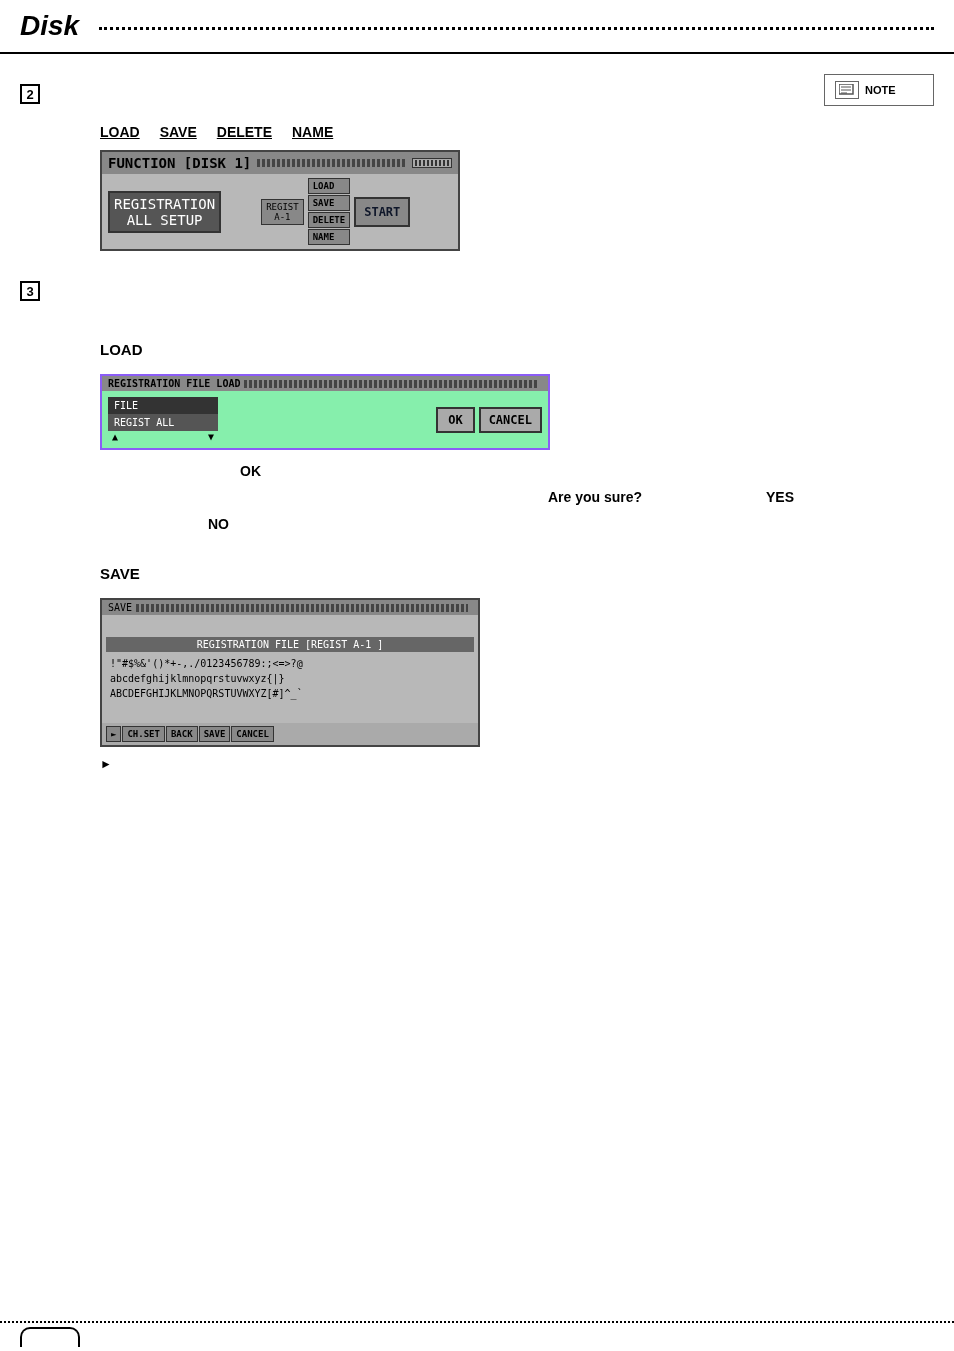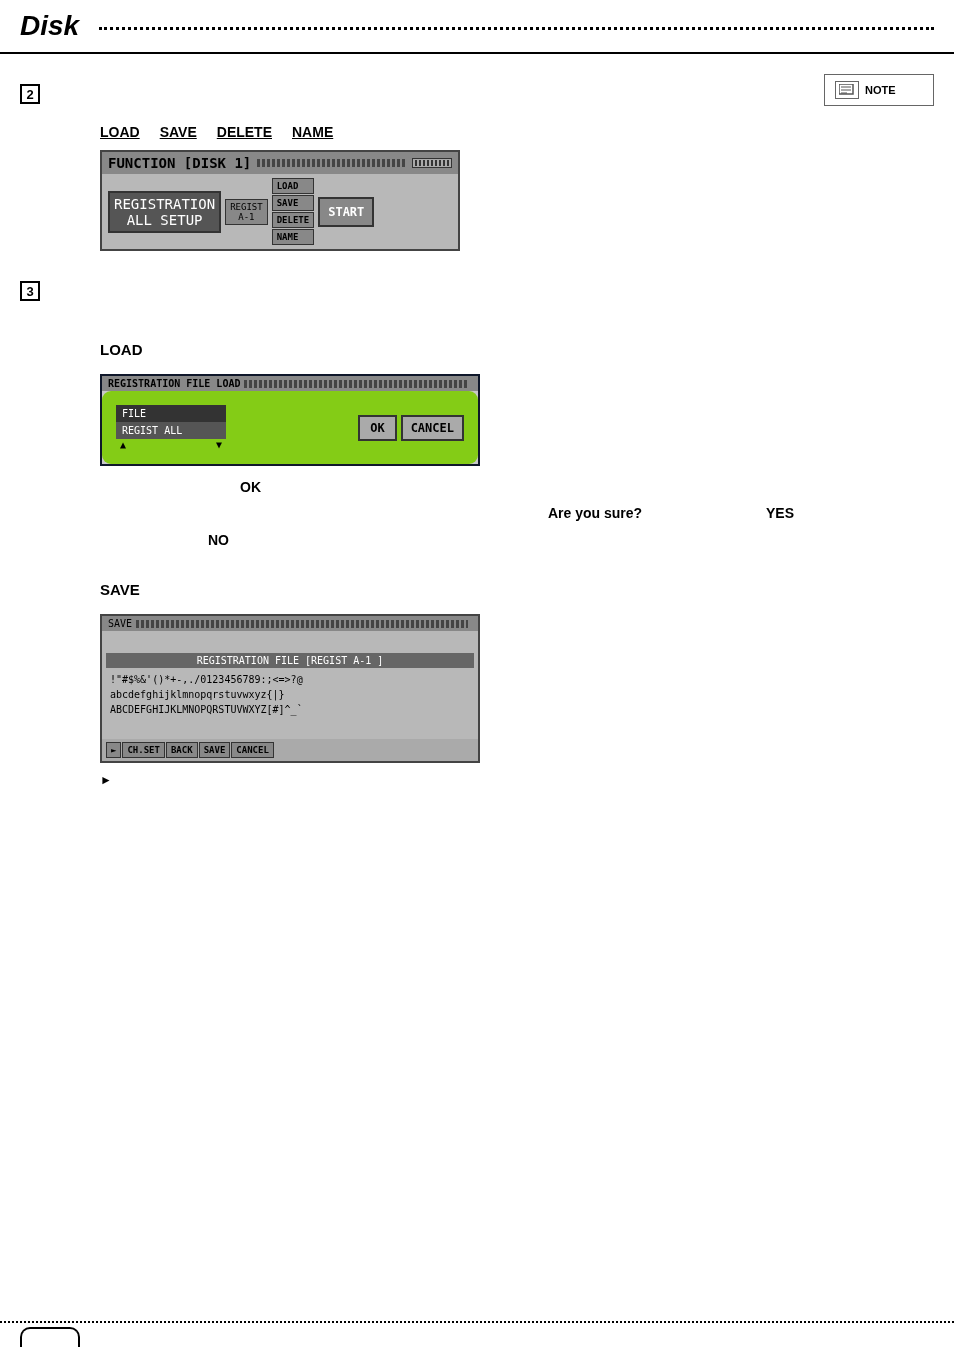--- a/index.html
+++ b/index.html
@@ -142,21 +142,21 @@
 
     .btn-group-vertical {
       display: flex;
       flex-direction: column;
       gap: 1px;
     }
 
     .start-btn {
       background: #888;
       border: 2px solid #333;
-      color: #ffffff;
+      color: #0f172a;
       font-size: 12px;
       font-family: monospace;
       font-weight: bold;
       padding: 6px 8px;
     }
 
     
     .nav-tabs {
       display: flex;
       gap: 20px;
@@ -165,44 +165,43 @@
       font-size: 14px;
     }
 
     .nav-tab {
       cursor: pointer;
       text-decoration: underline;
     }
 
     
     .regist-screen {
-      border: 2px solid #0f172a;
+      border: 2px solid #8b5cf6;
       background: #c8c8c8;
       margin: 10px 0 10px 80px;
-      width: 380px;
+      width: 450px;
       font-family: monospace;
       font-size: 11px;
     }
 
     .regist-screen-header {
       background: #888;
       padding: 2px 6px;
       display: flex;
       align-items: center;
       justify-content: space-between;
       font-size: 10px;
     }
 
     .regist-screen-body {
-      background: #84cc16;
-      padding: 14px;
+      background: #86efac;
+      padding: 6px;
       display: flex;
       align-items: center;
       gap: 8px;
-      border-radius: 9px;
     }
 
     .regist-list {
       width: 110px;
     }
 
     .regist-item {
       padding: 3px 6px;
       font-size: 10px;
       font-family: monospace;
@@ -356,21 +355,21 @@
           <div style="flex:1; height:8px; background: repeating-linear-gradient(90deg,#444 0px,#444 3px,#888 3px,#888 5px); margin:0 6px;"></div>
           <div style="border:1px solid #333;background:#aaa;width:40px;height:10px;display:flex;align-items:center;padding:0 2px;">
             <div style="height:6px;flex:1;background:repeating-linear-gradient(90deg,#333 0px,#333 2px,#aaa 2px,#aaa 4px);"></div>
           </div>
         </div>
         <div class="function-screen-body">
           <div style="border:2px solid #333;background:#555;color:#fff;font-size:14px;font-family:monospace;padding:3px 4px;text-align:center;">
             <div>REGISTRATION</div>
             <div>ALL SETUP</div>
           </div>
-          <div style="border:1px solid #333;background:#888;font-size:9px;font-family:monospace;padding:2px 4px;text-align:center;">
+          <div style="border:1px solid #333;background:#888;font-size:9px;font-family:monospace;padding:2px 4px;text-align:center;margin-left:36px;">
             <div>REGIST</div>
             <div>A-1</div>
           </div>
           <div class="btn-group-vertical">
             <div class="screen-btn">LOAD</div>
             <div class="screen-btn">SAVE</div>
             <div class="screen-btn">DELETE</div>
             <div class="screen-btn">NAME</div>
           </div>
           <div class="start-btn">START</div>

